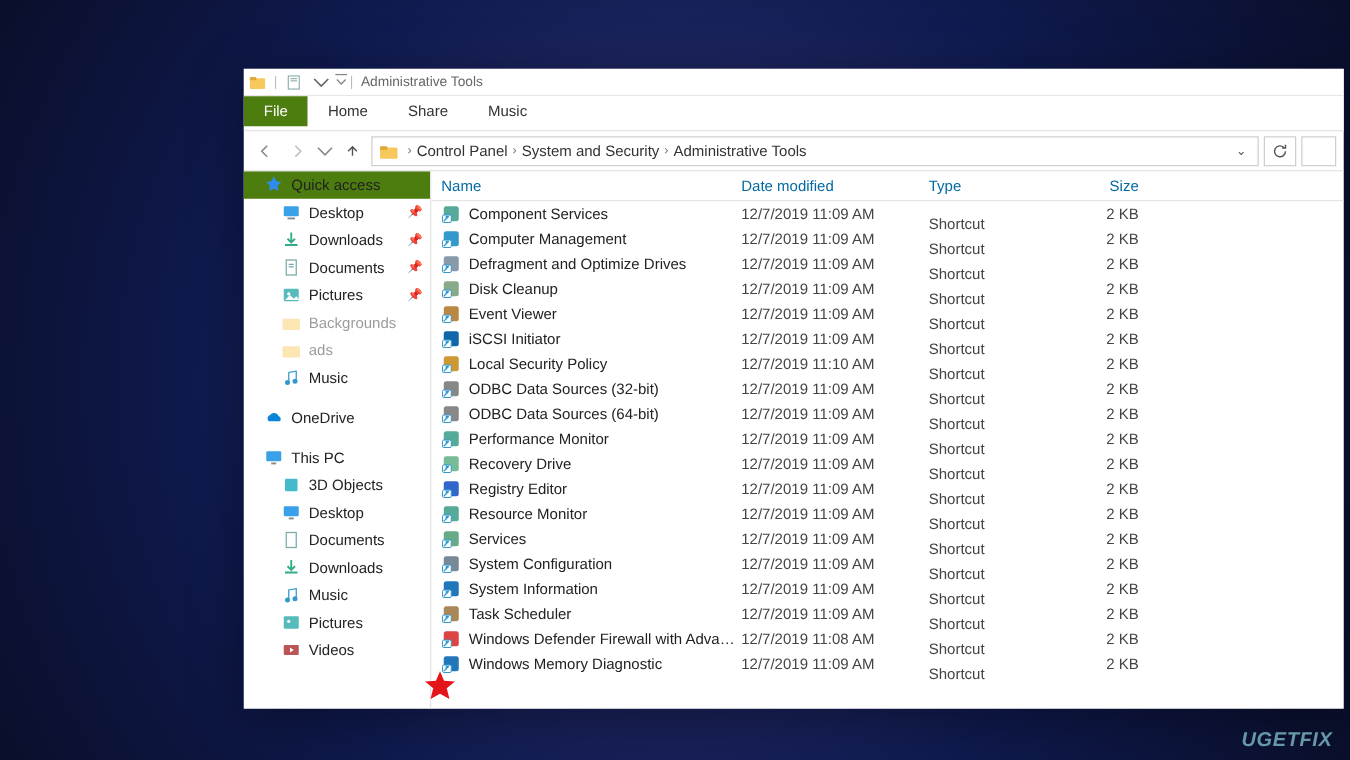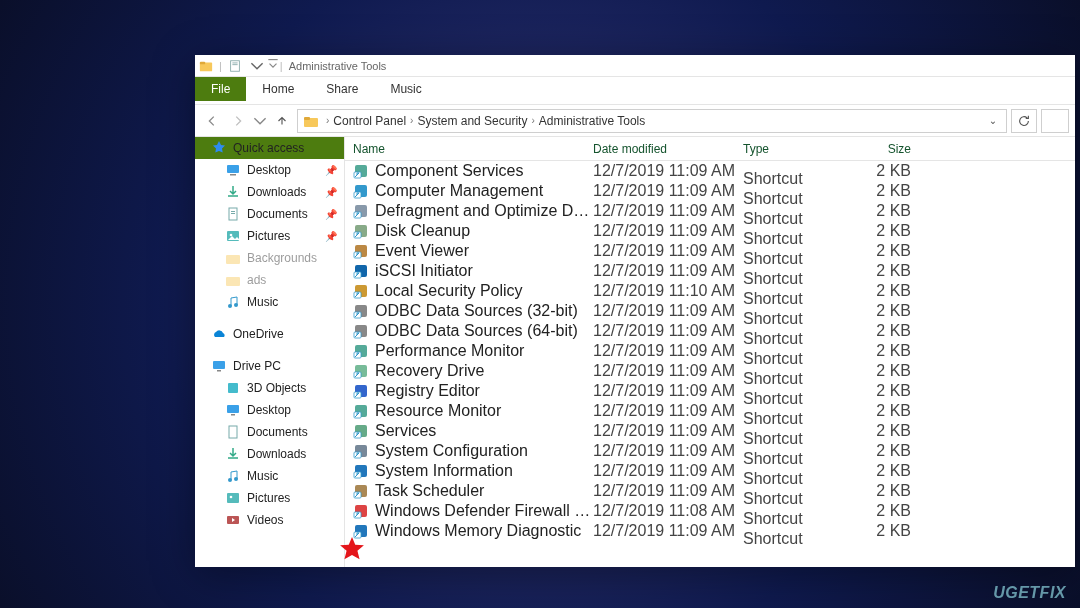--- a/index.html
+++ b/index.html
@@ -48,26 +48,26 @@
   .nav-sub { padding-left:30px; }
   .nav-item.selected { background:#4d7c0f; }
   .nav-item .pin { margin-left:auto; margin-right:6px; color:#6a6a6a; font-size:10px; }
   .nav-icon { width:16px; height:16px; display:flex; align-items:center; justify-content:center; }
   .nav-spacer { height:10px; }
   .nav-head { color:#222; }
   .dim { opacity:0.45; filter: blur(0.4px); }
 
   
   .filearea { flex:1; display:flex; flex-direction:column; }
-  .colheader { height:24px; display:flex; align-items:center; border-bottom:1px solid #e5e5e5; font-size:12px; color:#14532d; padding-left:8px; }
+  .colheader { height:24px; display:flex; align-items:center; border-bottom:1px solid #e5e5e5; font-size:12px; color:#0369a1; padding-left:8px; }
   .col-name { width:240px; }
   .col-date { width:150px; }
   .col-type { width:110px; }
   .col-size { width:70px; text-align:right; padding-right:12px; }
-  .filelist { flex:1; overflow-y:auto; font-size:16px; color:#222; position:relative; }
+  .filelist { flex:1; overflow-y:auto; font-size:12px; color:#222; position:relative; }
   .row { height:20px; display:flex; align-items:center; padding-left:8px; }
   .row .ficon { width:16px; height:16px; margin-right:6px; }
   .row .c-name { width:218px; overflow:hidden; text-overflow:ellipsis; white-space:nowrap; }
   .row .c-date { width:150px; color:#444; }
   .row .c-type { width:110px; color:#444;margin-top:16px; }
   .row .c-size { width:70px; text-align:right; color:#444; padding-right:12px; }
 
   .star { position:absolute; left:339px; top:536px; width:26px; height:26px; color:#e11; pointer-events:none; }
   .watermark { position:absolute; right:14px; bottom:6px; font-size:16px; color:#6fa7b6; letter-spacing:0.5px; font-style:italic; font-weight:600; opacity:0.9; }
 
@@ -260,21 +260,21 @@
         <span>OneDrive</span>
       </div>
       <div class="nav-spacer"></div>
       <div class="nav-item nav-head">
         <span class="nav-icon">
             <svg viewBox="0 0 16 16">
               <rect x="2" y="3" width="12" height="8" rx="1" fill="#3aa0e8"></rect>
               <rect x="6" y="12" width="4" height="1.5" fill="#888"></rect>
             </svg>
           </span>
-        <span>Drive PC</span>
+        <span>This PC</span>
       </div>
       <div id="thispc-children">
           <div class="nav-item nav-sub">
             <span class="nav-icon">
               <svg viewBox="0 0 16 16">
                 <rect x="3" y="3" width="10" height="10" fill="#4bc" rx="1"></rect>
               </svg>
             </span>
             <span>3D Objects</span>
           </div>

